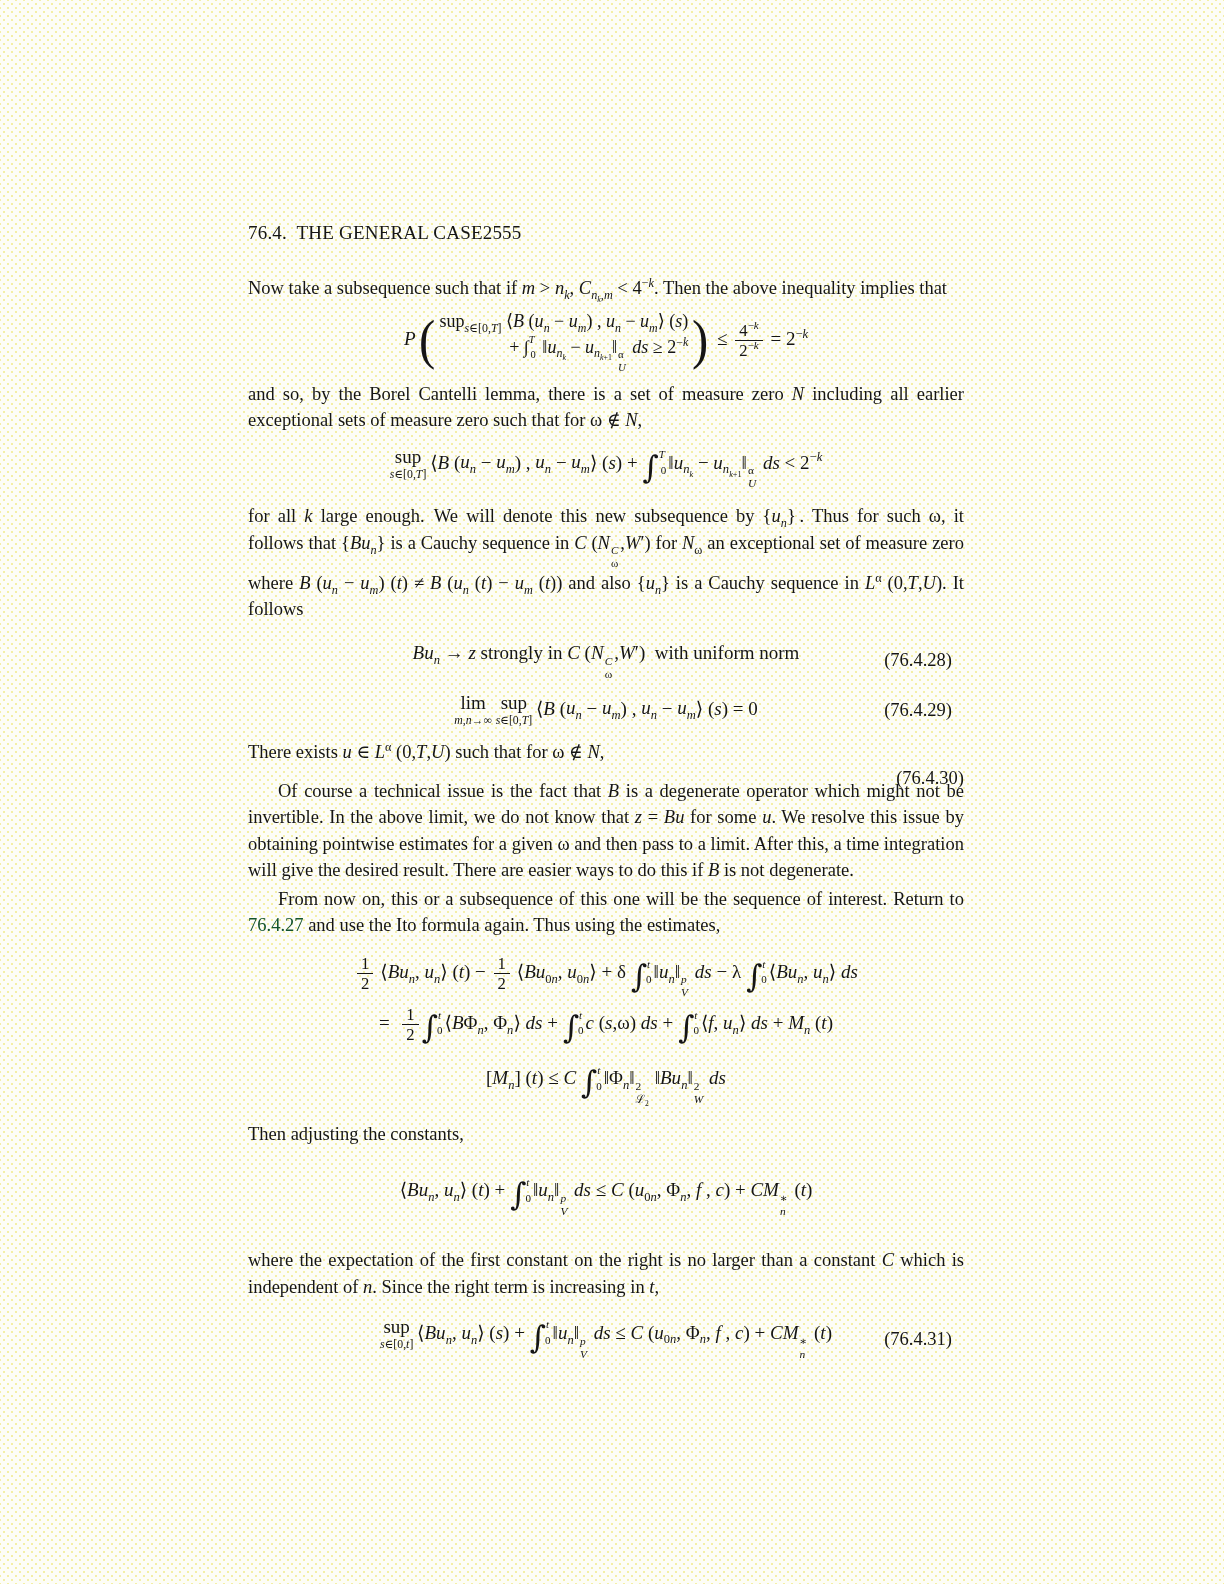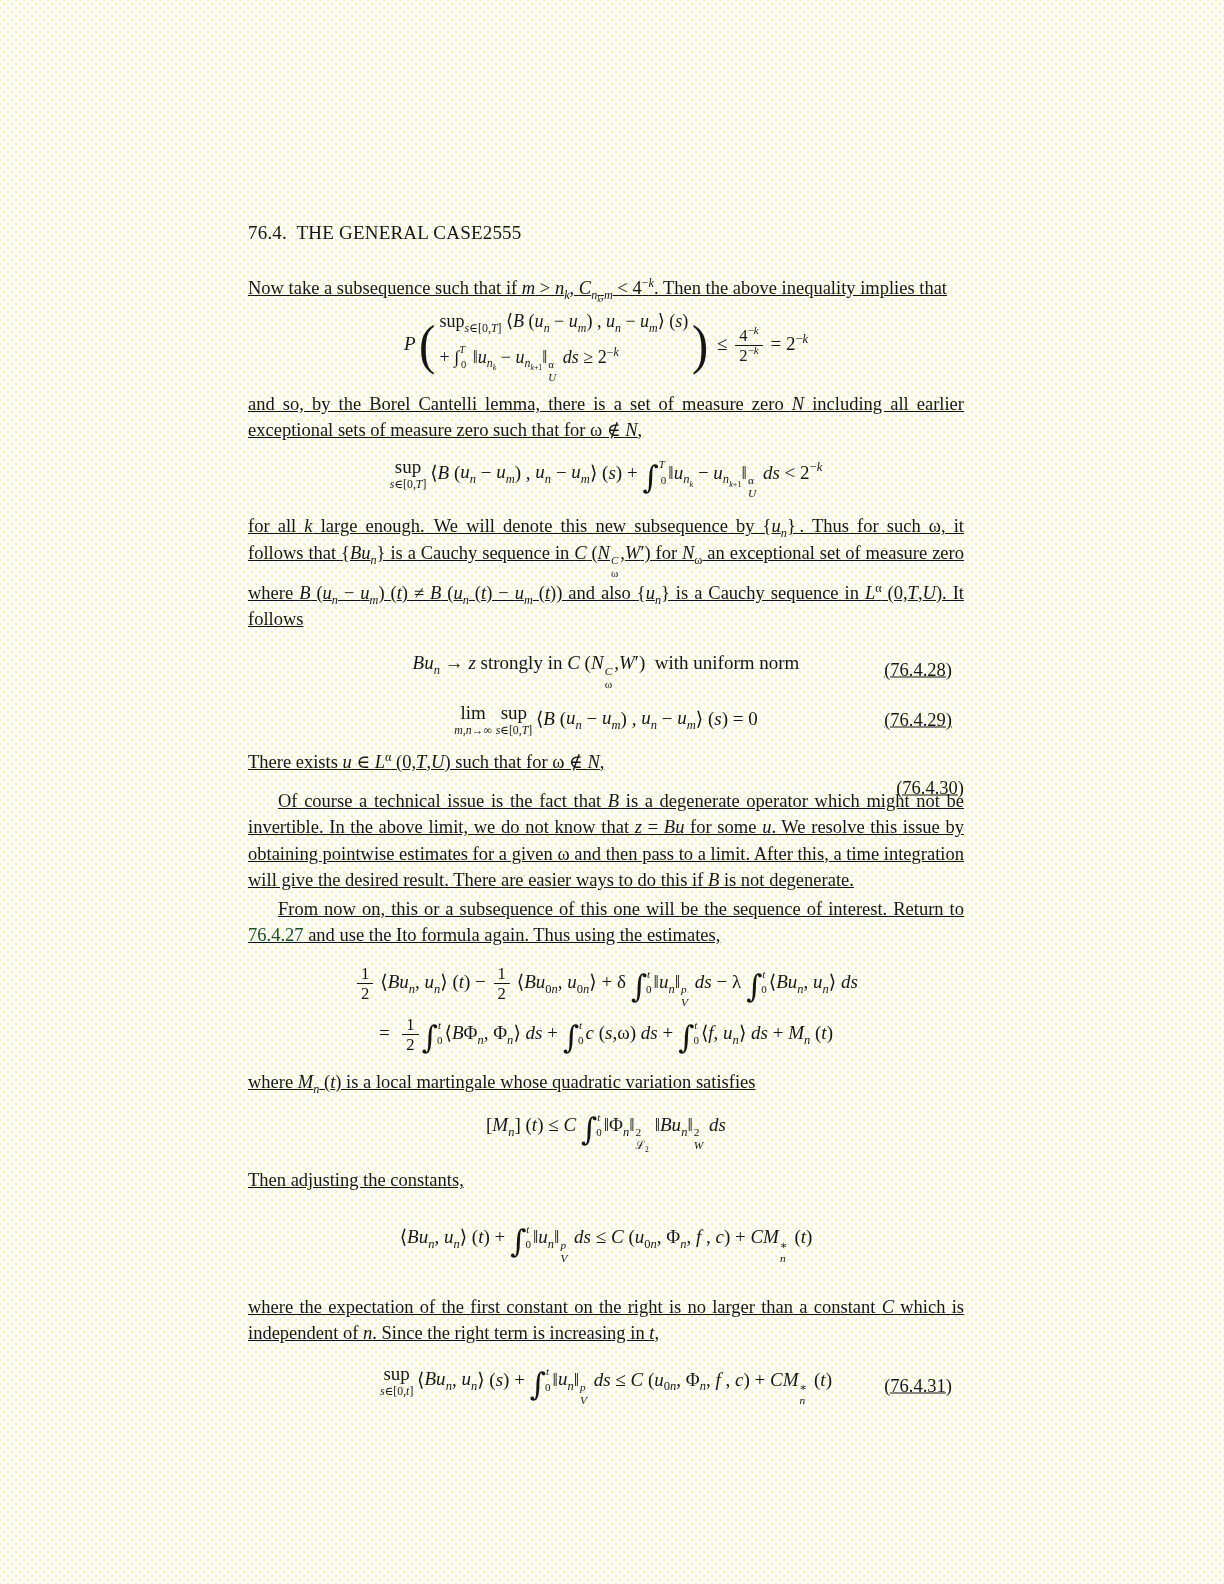--- a/index.html
+++ b/index.html
@@ -9,30 +9,30 @@
     background-image:
       radial-gradient(circle,#f4efa6 0.8px, transparent 1.2px),
       radial-gradient(circle,#f4efa6 0.8px, transparent 1.2px);
     background-size:8px 8px;
     background-position:0 0,4px 4px;
     font-family:"Liberation Serif","DejaVu Serif",serif;
     color:#151515;
   }
   .content{position:absolute;left:248px;top:222px;width:716px;}
   .header-row{display:flex;font-size:19px;letter-spacing:0.2px;}
-  .para{font-size:18.5px;line-height:26.5px;text-align:justify;margin-top:10px;text-decoration:underline;}
+  .para{font-size:18.5px;line-height:26.5px;text-align:justify;margin-top:10px;}
   .para.indent{text-indent:30px;}
   .ref-link{color:#14532d;cursor:pointer;}
   .display-eq{position:relative;text-align:center;font-size:19px;margin:12px 12px;}
   .eq-body{display:inline-block;line-height:1.5;}
-  .eq-tag{position:absolute;right:0;top:50%;transform:translateY(-50%);font-size:18.5px;text-decoration:underline;}
+  .eq-tag{position:absolute;right:0;top:50%;transform:translateY(-50%);font-size:18.5px;}
   
   sub,sup{font-size:66%;line-height:0;}
   .bp{font-size:285%;font-weight:400;display:inline-block;vertical-align:middle;line-height:0.85;margin:0 3px;transform:scaleX(0.9);}
-  .vstk{display:inline-flex;flex-direction:column;align-items:flex-start;vertical-align:middle;line-height:1.45;font-size:95%;gap:10px;}
+  .vstk{display:inline-flex;flex-direction:column;align-items:flex-end;vertical-align:middle;line-height:1.45;font-size:95%;}
   .vstk > span{white-space:nowrap;}
   .ustk{display:inline-flex;flex-direction:column;align-items:center;vertical-align:middle;line-height:1.05;}
   .ustk .us{font-size:62%;margin-top:2px;}
   .frac{display:inline-flex;flex-direction:column;align-items:center;vertical-align:middle;line-height:1.15;font-size:88%;margin:0 3px;justify-content:flex-end;}
   .frac .num{padding:0 4px;border-bottom:1.3px solid #151515;}
   .frac .den{padding:0 4px;}
   .bint{font-size:165%;line-height:0;vertical-align:-0.3em;font-family:"DejaVu Serif",serif;}
   .ihi{font-size:58%;vertical-align:0.95em;}
   .ilo{font-size:58%;vertical-align:-0.5em;margin-left:-4px;margin-right:2px;}
   .ss{display:inline-flex;flex-direction:column;align-items:flex-start;vertical-align:-0.5em;font-size:60%;line-height:1.15;margin-left:1px;margin-right:2px;}
@@ -118,21 +118,20 @@
             <span class="den">2</span>
           </span> ⟨<i>Bu</i><sub>0<i>n</i></sub>, <i>u</i><sub>0<i>n</i></sub>⟩ + δ <span class="bint">∫</span><sup class="ihi"><i>t</i></sup><sub class="ilo">0</sub>‖<i>u<sub>n</sub></i>‖<span class="ss">
             <span><i>p</i></span>
             <span><i>V</i></span>
           </span> <i>ds</i> − λ <span class="bint">∫</span><sup class="ihi"><i>t</i></sup><sub class="ilo">0</sub>⟨<i>Bu<sub>n</sub></i>, <i>u<sub>n</sub></i>⟩ <i>ds</i></span><span class="eqline">= <span class="frac">
             <span class="num">1</span>
             <span class="den">2</span>
           </span><span class="bint">∫</span><sup class="ihi"><i>t</i></sup><sub class="ilo">0</sub>⟨<i>B</i>Φ<sub><i>n</i></sub>, Φ<sub><i>n</i></sub>⟩ <i>ds</i> + <span class="bint">∫</span><sup class="ihi"><i>t</i></sup><sub class="ilo">0</sub><i>c</i> (<i>s</i>,ω) <i>ds</i> + <span class="bint">∫</span><sup class="ihi"><i>t</i></sup><sub class="ilo">0</sub>⟨<i>f</i>, <i>u<sub>n</sub></i>⟩ <i>ds</i> + <i>M<sub>n</sub></i> (<i>t</i>)</span></span>
   </div>
 
-  <div class="para" style="margin-top:8px">where <i>M<sub>n</sub></i> (<i>t</i>) is a local martingale whose quadratic variation satisfies</div>
 
   <div class="display-eq" style="margin:15px 0">
     <span class="eq-body">[<i>M<sub>n</sub></i>] (<i>t</i>) ≤ <i>C</i> <span class="bint">∫</span><sup class="ihi"><i>t</i></sup><sub class="ilo">0</sub>‖Φ<sub><i>n</i></sub>‖<span class="ss">
           <span>2</span>
           <span>ℒ<sub>2</sub></span>
         </span> ‖<i>Bu<sub>n</sub></i>‖<span class="ss">
           <span>2</span>
           <span><i>W</i></span>
         </span> <i>ds</i></span>
   </div>

